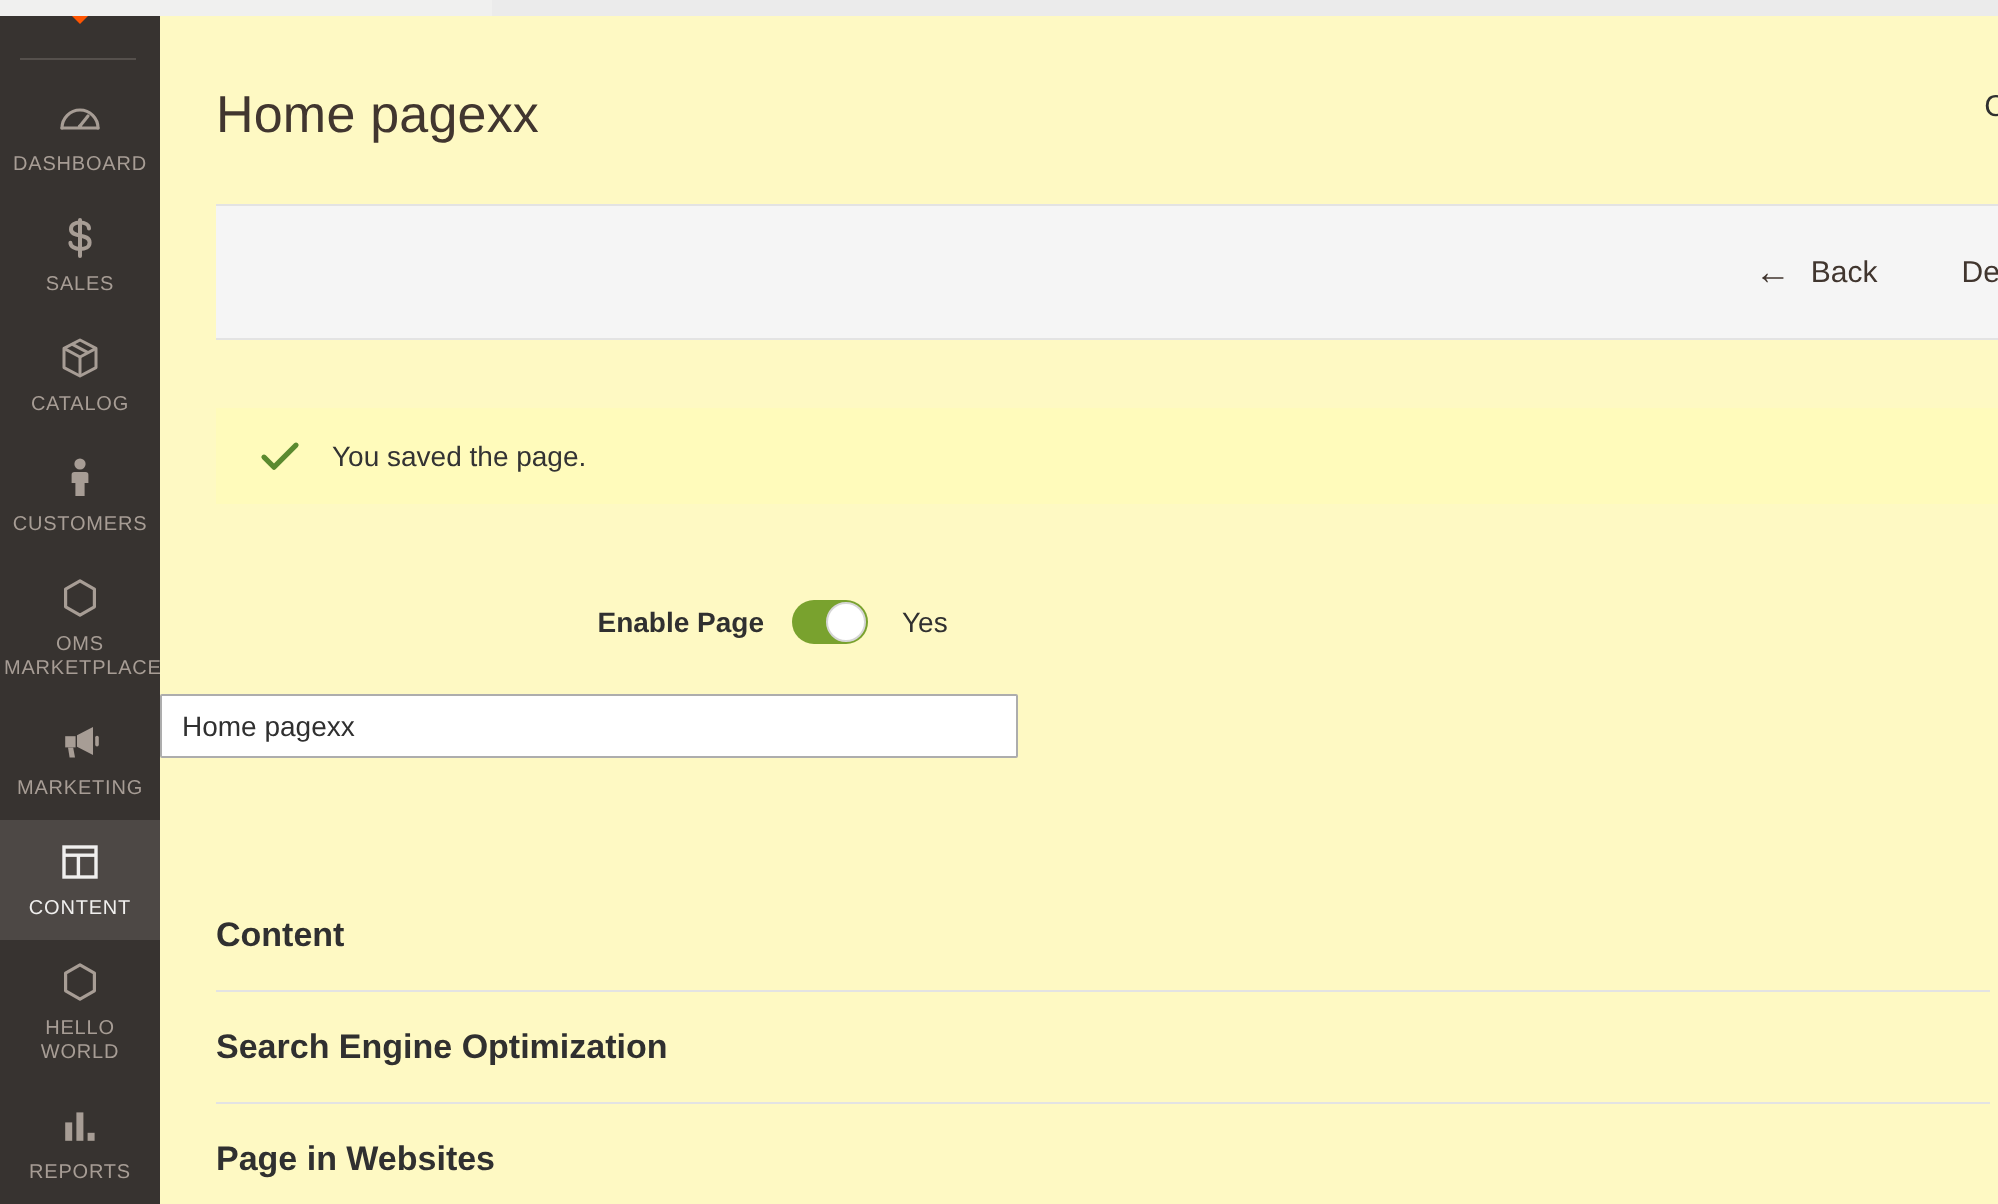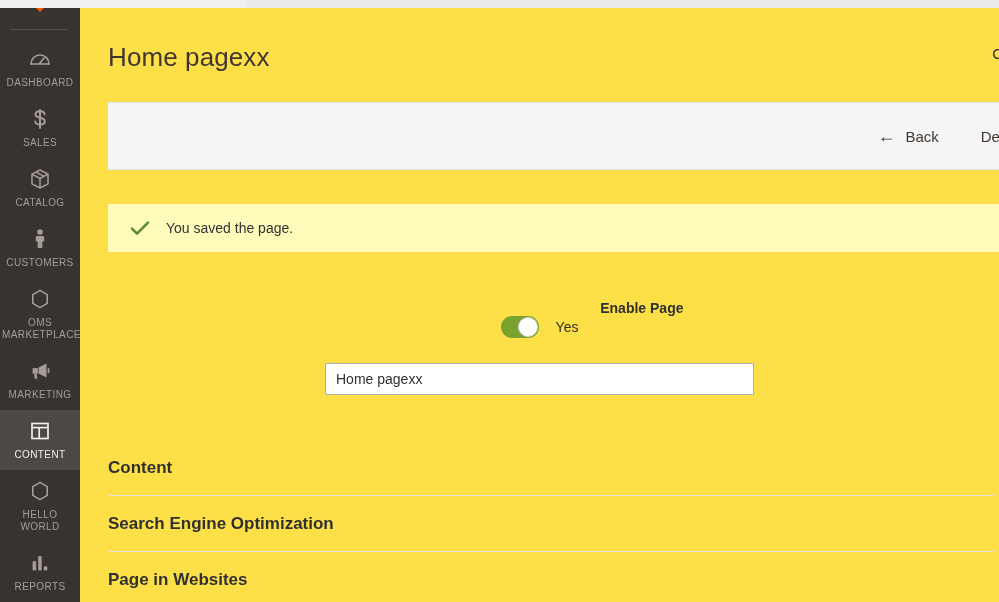--- a/index.html
+++ b/index.html
@@ -57,21 +57,21 @@
     display: block;
     font-size: 10px; letter-spacing: .04em;
     color: #a79d95; line-height: 12px;
     text-transform: uppercase;
   }
   .nav-item.active .nav-label { color: #f0efee; }
 
   
   .main {
     position: absolute; top: 8px; left: 80px; width: 919px; height: 594px;
-    background: #fde047; overflow: hidden;
+    background: #fef9c3; overflow: hidden;
   }
 
   .page-header {
     position: relative; height: 86px; padding: 0 28px;
   }
   .page-title {
     position: absolute; left: 28px; top: 34px;
     font-size: 26px; font-weight: 400; color: #41362f;
     letter-spacing: .1px;
   }
@@ -108,21 +108,21 @@
     background: #fffbbb;
     display: flex; align-items: center;
     padding-left: 20px;
   }
   .msg-check { width: 24px; height: 24px; color: #5b8a2f; margin-right: 14px; }
   .msg-text { font-size: 14px; color: #333333; }
 
   
   .fieldset { position: absolute; top: 292px; left: 0; right: 0; }
   .field-row {
-    display: flex; align-items: center; margin-bottom: 25px; flex-direction: column;
+    display: flex; align-items: center; margin-bottom: 25px;
   }
   .field-label {
     width: 316px; text-align: right; padding-right: 14px;
     font-size: 14px; font-weight: bold; color: #303030;
   }
   .req-star { color: #e22626; font-weight: normal; margin-left: 4px; }
   .field-control { display: flex; align-items: center; }
 
   .toggle {
     position: relative; width: 38px; height: 22px;

